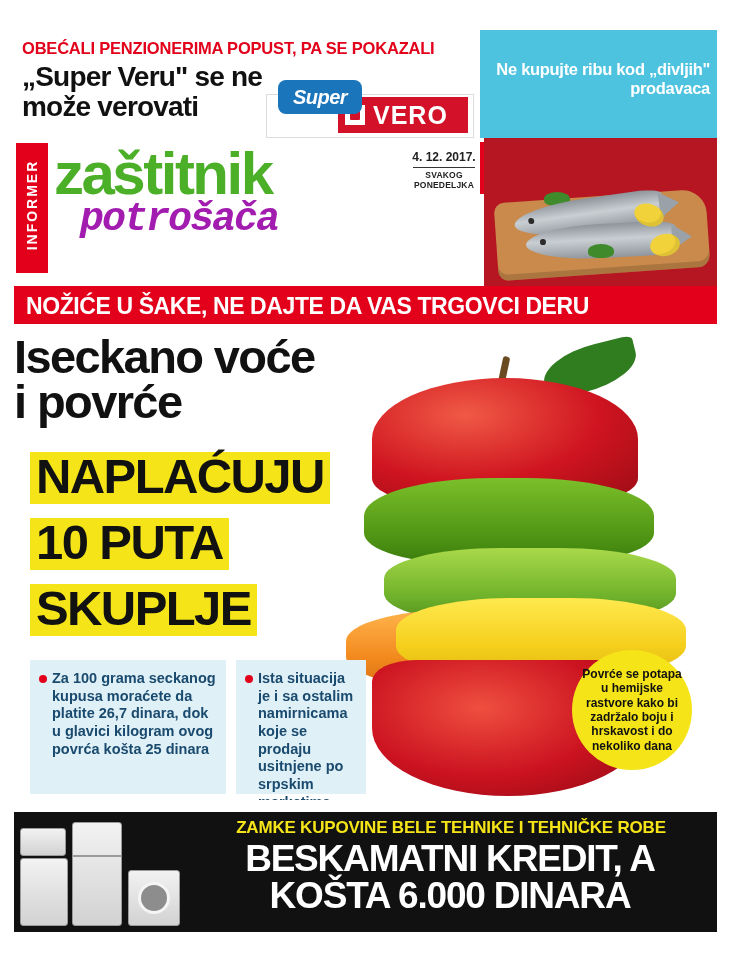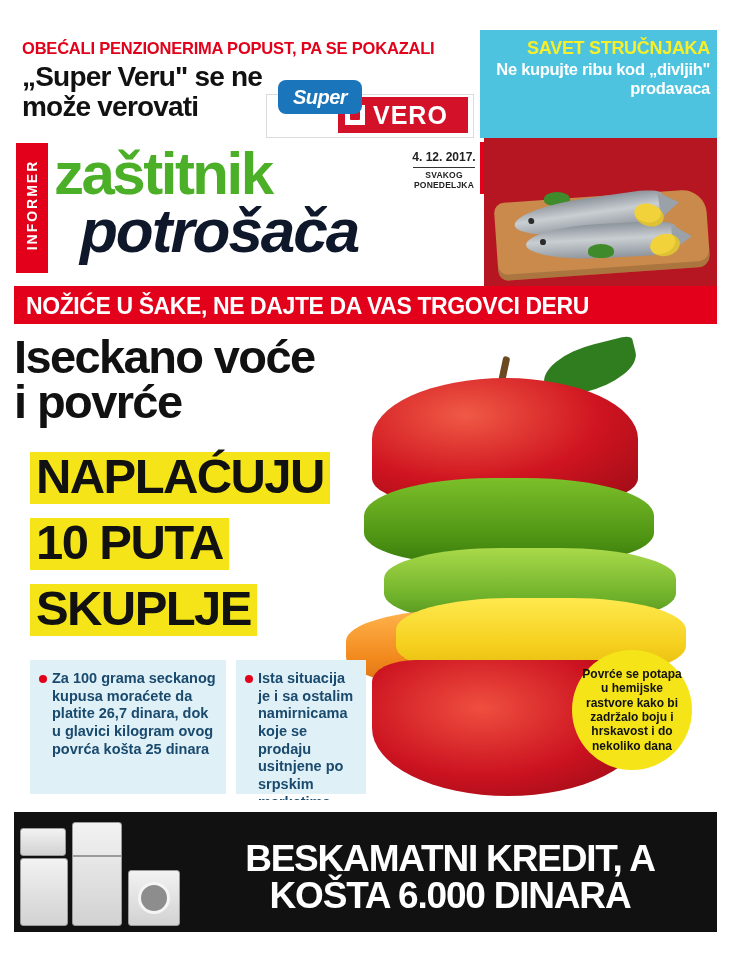--- a/index.html
+++ b/index.html
@@ -180,26 +180,27 @@
     color: #4caf28;
     font-size: 60px;
     font-weight: bold;
     letter-spacing: -2.5px;
     line-height: 1;
     font-family: "Liberation Sans", sans-serif;
   }
   .logo-line2 {
     position: absolute;
     left: 66px; top: 62px;
-    color: #0f172a;
-    font-size: 62px;
+    color: #a21caf;
+    font-size: 40px;
     font-weight: bold;
     font-style: italic;
     letter-spacing: -2px;
     line-height: 1;
+    font-family: Liberation Mono, monospace;
   }
   .date-box {
     position: absolute;
     left: 396px; top: 12px;
     width: 68px;
     text-align: center;
     color: #222222;
     font-size: 9.5px;
     font-weight: bold;
   }
@@ -514,21 +515,20 @@
         <div class="vero-white"></div>
         <div class="vero-red">
           <div class="sq"></div>
           <div class="vero-text">VERO</div>
         </div>
         <div class="super-badge">Super</div>
       </div>
     </div>
 
     <div class="top-right">
-      <div class="savet-title">SAVET STRUČNJAKA</div>
       <div class="savet-body">Ne kupujte ribu kod „divljih" prodavaca</div>
     </div>
   </div>
 
   <div class="masthead">
     <div class="mh-left">
       <div class="informer-tab">
         <span>INFORMER</span>
       </div>
       <div class="logo-line1">zaštitnik</div>
@@ -595,16 +595,17 @@
 
   <div class="bottom">
     <div class="appliances">
       <div class="app a-micro"></div>
       <div class="app a-stove"></div>
       <div class="app a-fridge"></div>
       <div class="app a-washer">
         <div class="door"></div>
       </div>
     </div>
+    <div class="bottom-kicker">ZAMKE KUPOVINE BELE TEHNIKE I TEHNIČKE ROBE</div>
     <div class="bottom-hl">BESKAMATNI KREDIT, A KOŠTA 6.000 DINARA</div>
   </div>
 
 </div>
 
 </body></html>

